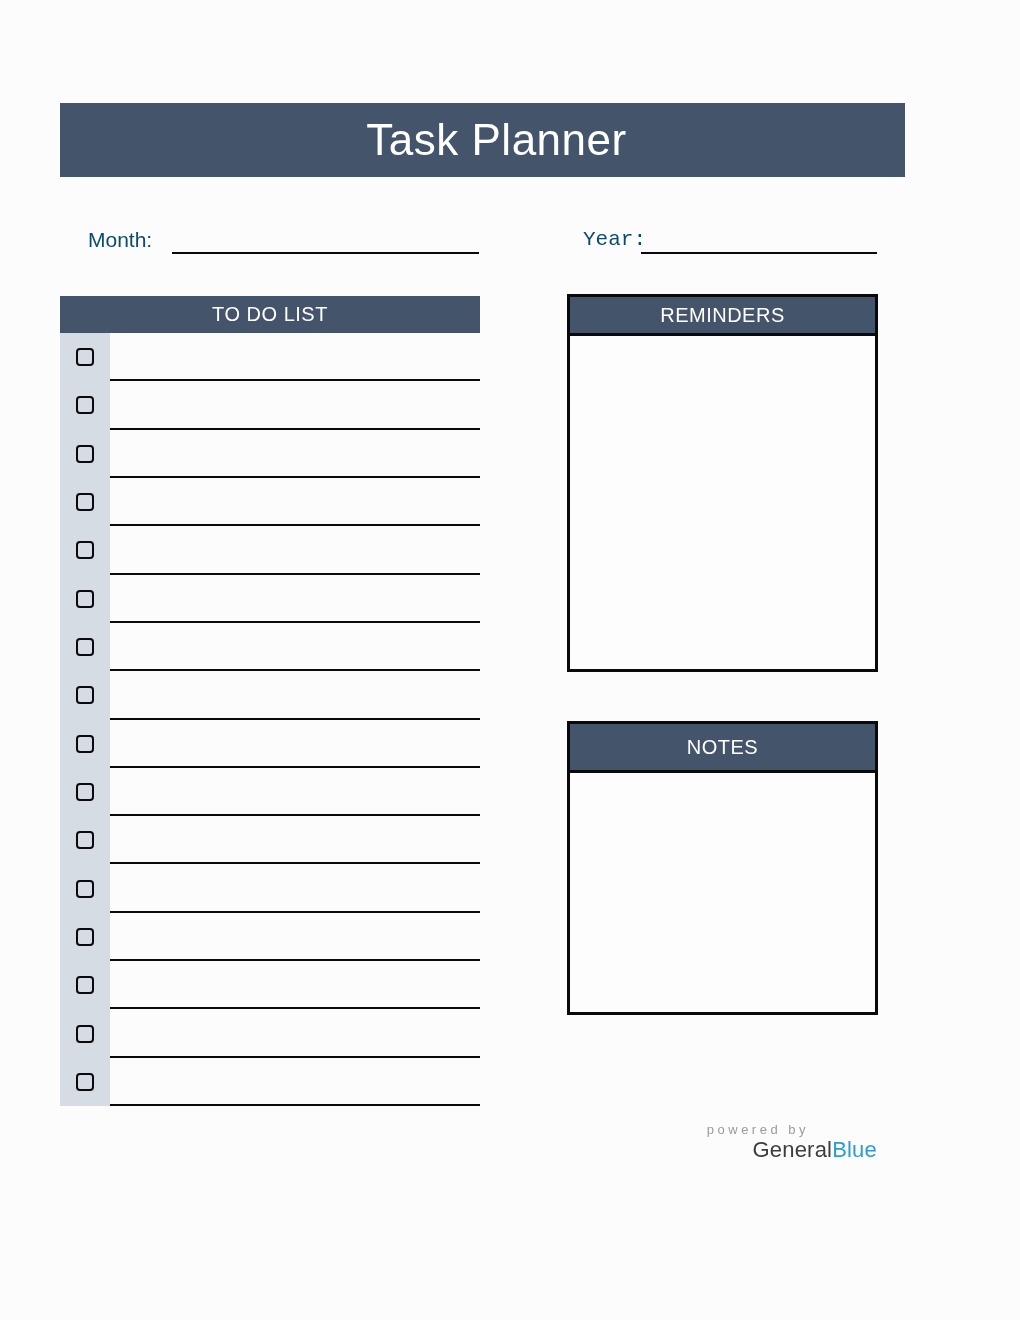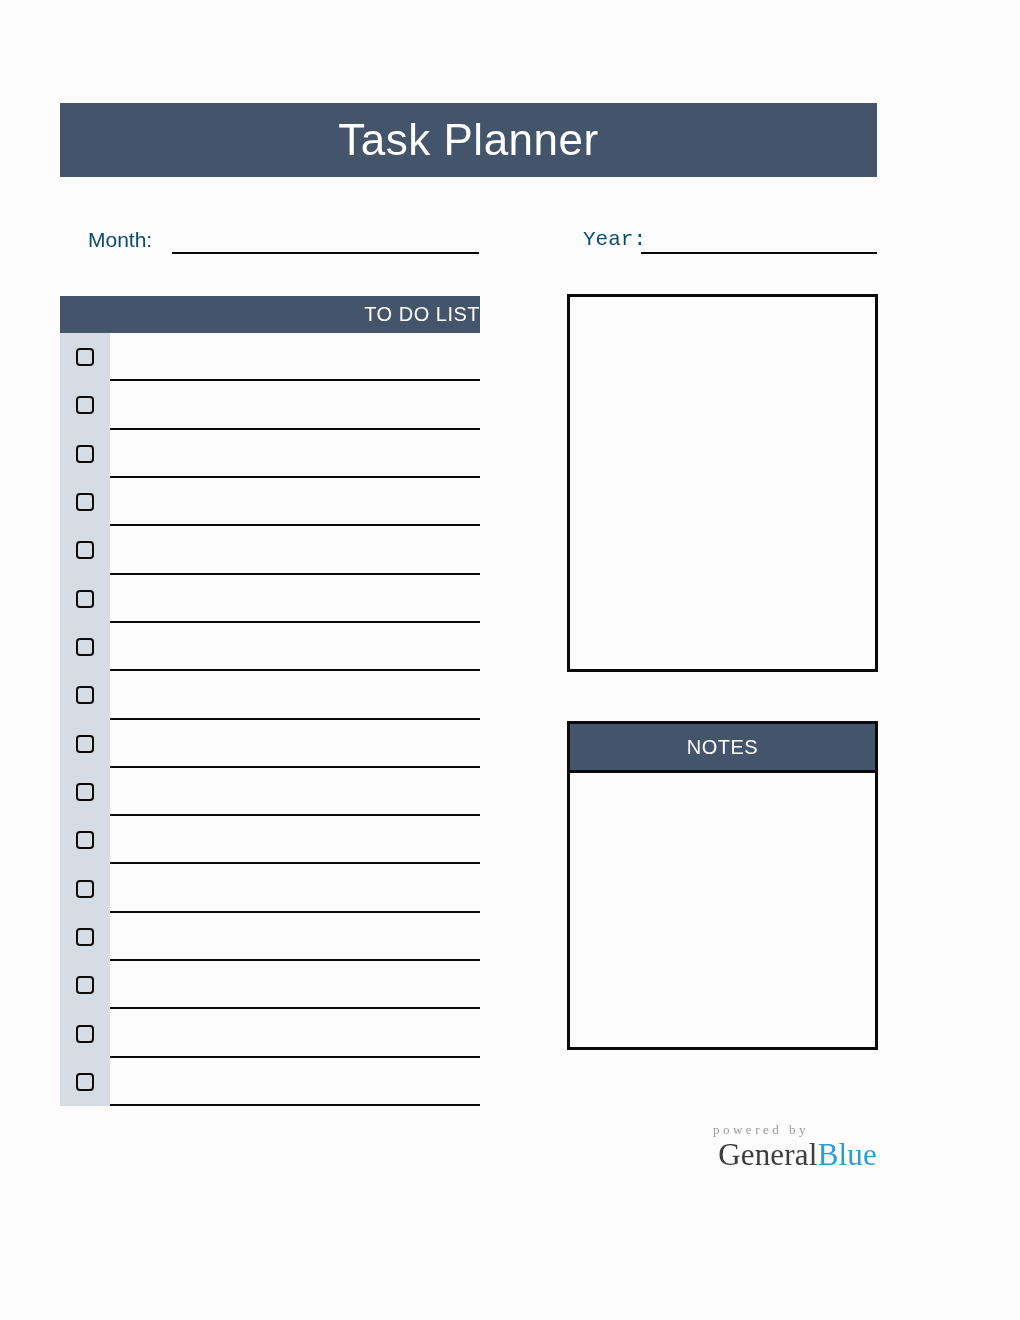--- a/index.html
+++ b/index.html
@@ -18,39 +18,39 @@
     font-family:"Liberation Sans",sans-serif;
     color:#111;
   }
   .abs{position:absolute;}
 
   
   .title-bar{
     left:60px;top:103px;width:817px;height:74px;
     background:var(--accent);color:#ffffff;
     display:flex;align-items:center;justify-content:center;
-    font-size:44px;letter-spacing:0.5px;
+    font-size:44px;letter-spacing:0.5px;padding-left:28px;
   }
 
   
   .field-label{font-size:21px;color:#0c4a6e;}
   .month-label{left:88px;top:228px;}
   .year-label{left:583px;top:228px;font-family:Liberation Mono, monospace;}
   .fill-line{
     height:0;border-bottom:2px solid var(--line);
     background:transparent;
   }
   .month-line{left:172px;top:252px;width:307px;}
   .year-line{left:641px;top:252px;width:236px;}
   .fill-line span{display:block;height:24px;margin-top:-24px;font-size:18px;padding:0 6px;}
 
   
   .section-bar{
     background:var(--accent);color:#ffffff;
-    display:flex;align-items:center;justify-content:flex-end;
+    display:flex;align-items:center;justify-content:center;
     font-size:20px;letter-spacing:0.5px;
   }
   .todo-header{left:60px;top:296px;width:420px;height:37px;}
 
   
   .todo-rows{
     left:60px;top:333px;width:420px;height:773px;
     display:flex;flex-direction:column;
   }
   .todo-row{flex:1;display:flex;align-items:stretch;}
@@ -68,37 +68,37 @@
     display:flex;align-items:flex-end;
     font-size:18px;padding:0 8px 4px 8px;
   }
 
   
   .panel{
     border:3px solid var(--line);background:#FDFDFD;box-sizing:border-box;
     display:flex;flex-direction:column;
   }
   .reminders-panel{left:567px;top:294px;width:311px;height:378px;}
-  .notes-panel{left:567px;top:721px;width:311px;height:329px;}
+  .notes-panel{left:567px;top:721px;width:311px;height:294px;}
   .panel-header{
     background:var(--accent);color:#fff;border-bottom:3px solid var(--line);
     display:flex;align-items:center;justify-content:center;
     font-size:20px;letter-spacing:0.5px;flex:0 0 auto;
   }
   .reminders-panel .panel-header{height:36px;}
   .notes-panel .panel-header{height:46px;}
   .panel-body{flex:1;padding:8px;font-size:16px;color:#222;}
 
   
-  .brand-block{right:143px;top:1123px;text-align:right;line-height:1;font-family:Liberation Serif, serif;}
+  .brand-block{right:143px;top:1123px;text-align:right;line-height:1;}
   .powered-by{
     font-size:13px;color:var(--powered-gray);
     letter-spacing:3.5px;margin-right:68px;margin-bottom:3px;
   }
-  .brand-name{font-size:31px;letter-spacing:0.2px;}
+  .brand-name{font-size:22px;letter-spacing:0.2px;}
   .brand-general{color:var(--brand-dark);}
   .brand-blue{color:var(--brand-blue);}
 </style>
 </head>
 <body>
 
 <div class="abs title-bar">
   <span>Task Planner</span>
 </div>
 
@@ -208,20 +208,23 @@
     </div>
     <div class="todo-row">
       <div class="cb-cell">
         <div class="checkbox"></div>
       </div>
       <div class="task-cell"></div>
     </div>
   </div>
 
 <div class="abs panel reminders-panel">
+  <div class="panel-header">
+    <span>REMINDERS</span>
+  </div>
   <div class="panel-body"></div>
 </div>
 
 <div class="abs panel notes-panel">
   <div class="panel-header">
     <span>NOTES</span>
   </div>
   <div class="panel-body"></div>
 </div>
 

